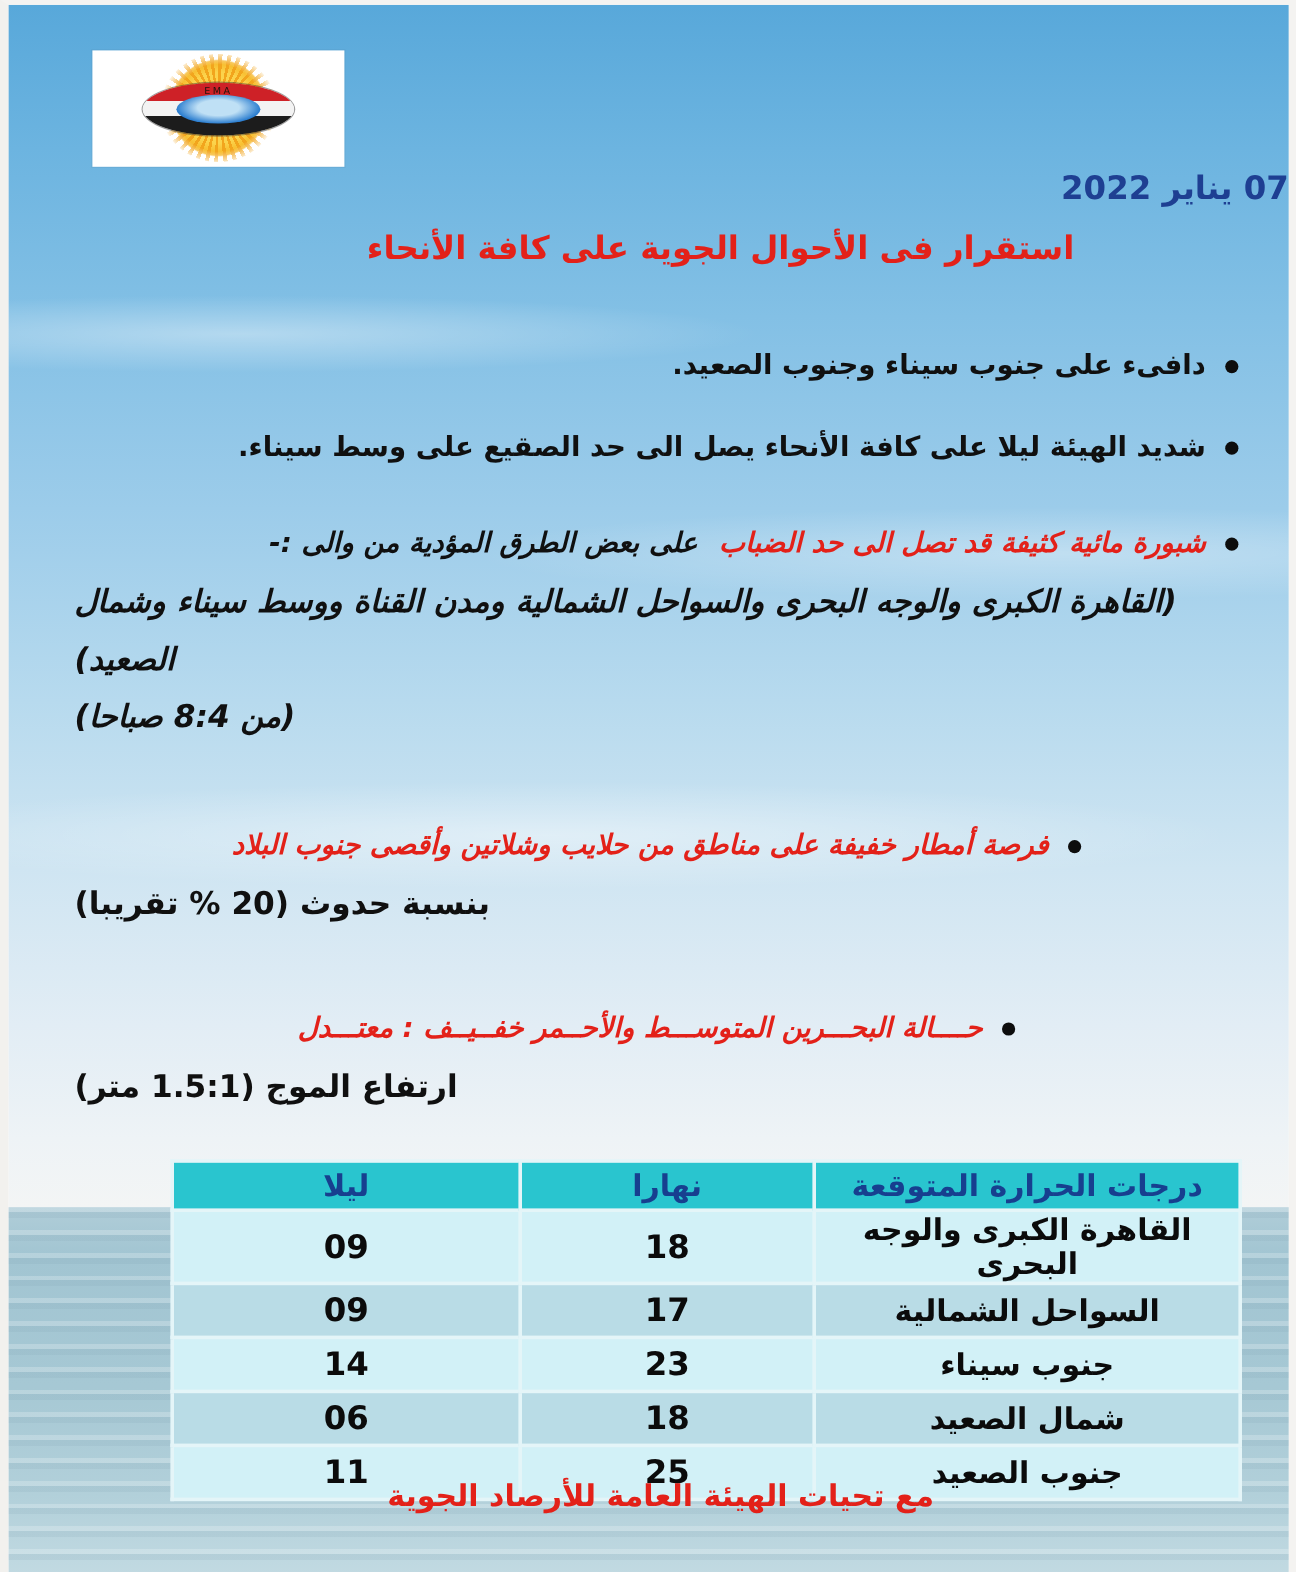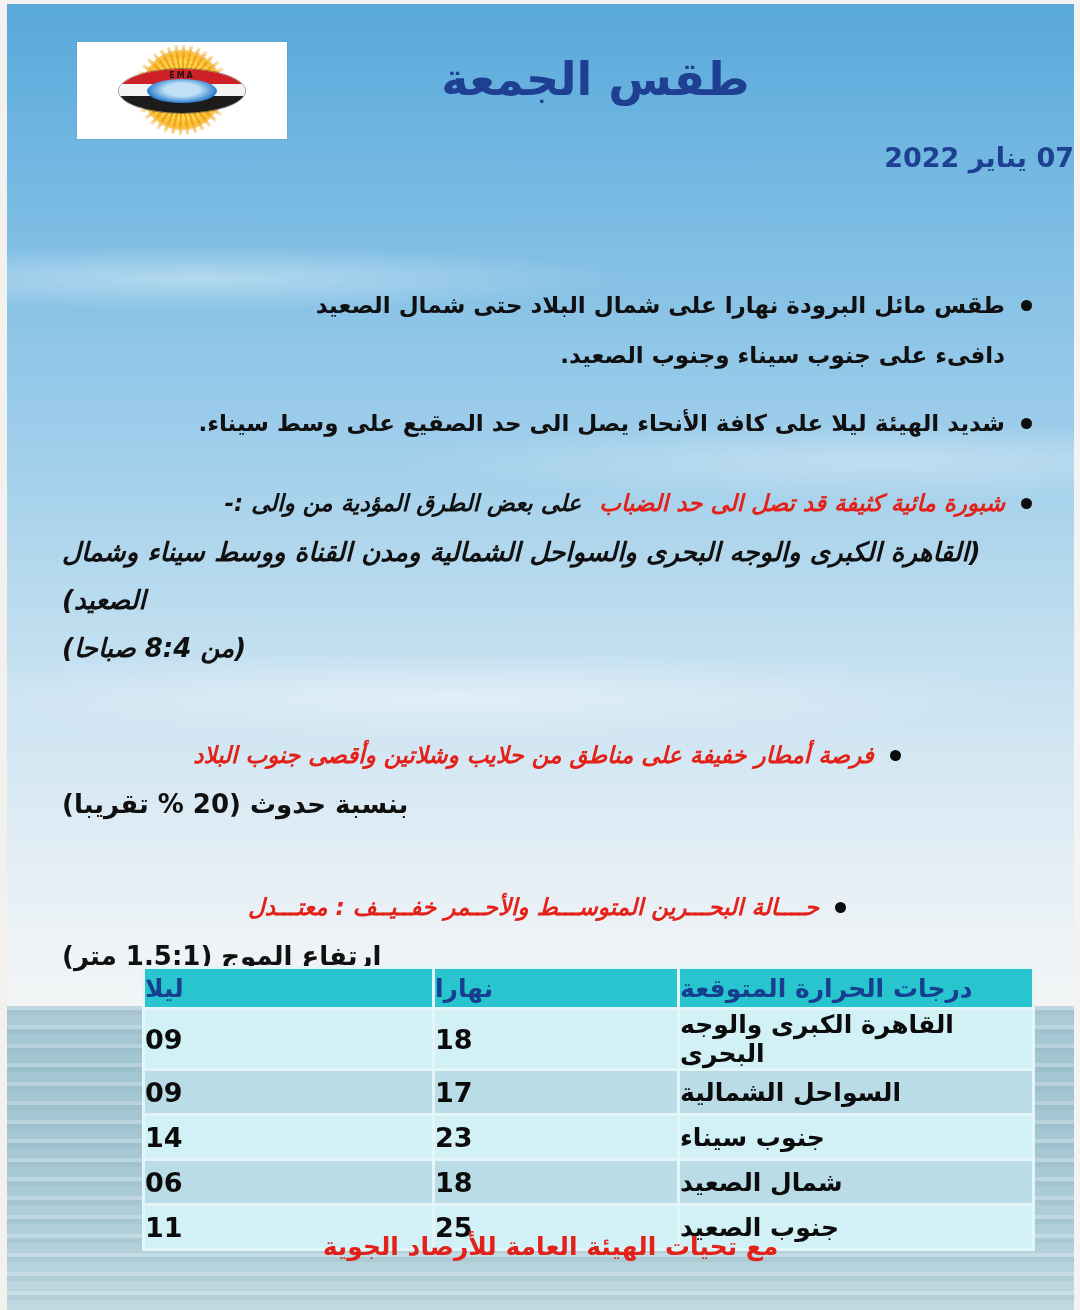--- a/index.html
+++ b/index.html
@@ -57,21 +57,21 @@
     box-shadow:0 0 0 1px rgba(60,60,60,.5);
     overflow:hidden;
   }
   .emblem .cloud{
     position:absolute;left:22%;top:22%;width:56%;height:56%;border-radius:50%;
     background:radial-gradient(ellipse at 50% 45%,#bfe0f5 0 35%,#2d7fd0 70%,#1b5ca8 100%);
     filter:blur(.4px);
   }
   .emblem .ema{
     position:absolute;top:2px;left:0;right:0;text-align:center;
-    font-size:8px;font-weight:bold;color:#24140f;letter-spacing:2px;
+    font-size:8px;font-weight:normal;color:#24140f;letter-spacing:2px;
   }
   
   .title{
     position:absolute;top:48px;left:110px;right:0;text-align:center;z-index:1;
     color:var(--navy);font-size:46px;font-weight:bold;
   }
   .date{
     position:absolute;top:138px;left:150px;right:0;text-align:right;z-index:1;
     color:var(--navy);font-size:27px;font-weight:bold;
   }
@@ -96,21 +96,21 @@
   .red-lead{margin-left:10px;}
   .subline{text-align:left;line-height:48px;font-size:26px;}
   .mt18{margin-top:18px;} .mt30{margin-top:30px;font-style:italic;} .mt58{margin-top:58px;} .mt54{margin-top:54px;}
   
   .temp-table{
     position:absolute;top:962px;left:135px;width:890px;z-index:1;
     border-collapse:collapse;table-layout:fixed;
   }
   .temp-table th,.temp-table td{
     border:3px solid var(--cell_border);
-    font-weight:bold;text-align:left;padding:0;
+    font-weight:bold;text-align:center;padding:0;
   }
   .temp-table th{
     background:var(--table_header_bg);color:var(--table_header_text);
     height:38px;font-size:25px;
   }
   .temp-table td{height:42px;font-size:25px;color:#0b0b0b;}
   .temp-table tr.light td{background:var(--row_light);}
   .temp-table tr.muted td{background:var(--row_muted);}
   .temp-table td.num{font-size:27px;}
   col.c-region{width:355px;} col.c-day{width:245px;} col.c-night{width:290px;}
@@ -127,29 +127,28 @@
   <div class="sea"></div>
 
   <div class="logo-box">
     <div class="sun"></div>
     <div class="emblem">
       <span class="ema">EMA</span>
       <div class="cloud"></div>
     </div>
   </div>
 
-  <div class="title">طقس الجمعة</div>
   <div class="date">07 يناير 2022</div>
+  <div class="subtitle">استقرار فى الأحوال الجوية على كافة الأنحاء</div>
 
   <div class="bullets">
 
     <div class="bullet">
       <span class="dot"></span>
       <div class="b-text">
-        <div>طقس مائل البرودة نهارا على شمال البلاد حتى شمال الصعيد</div>
         <div>دافىء على جنوب سيناء وجنوب الصعيد.</div>
       </div>
     </div>
 
     <div class="bullet mt18">
       <span class="dot"></span>
       <div class="b-text">
         <div>شديد الهيئة ليلا على كافة الأنحاء يصل الى حد الصقيع على وسط سيناء.</div>
       </div>
     </div>

